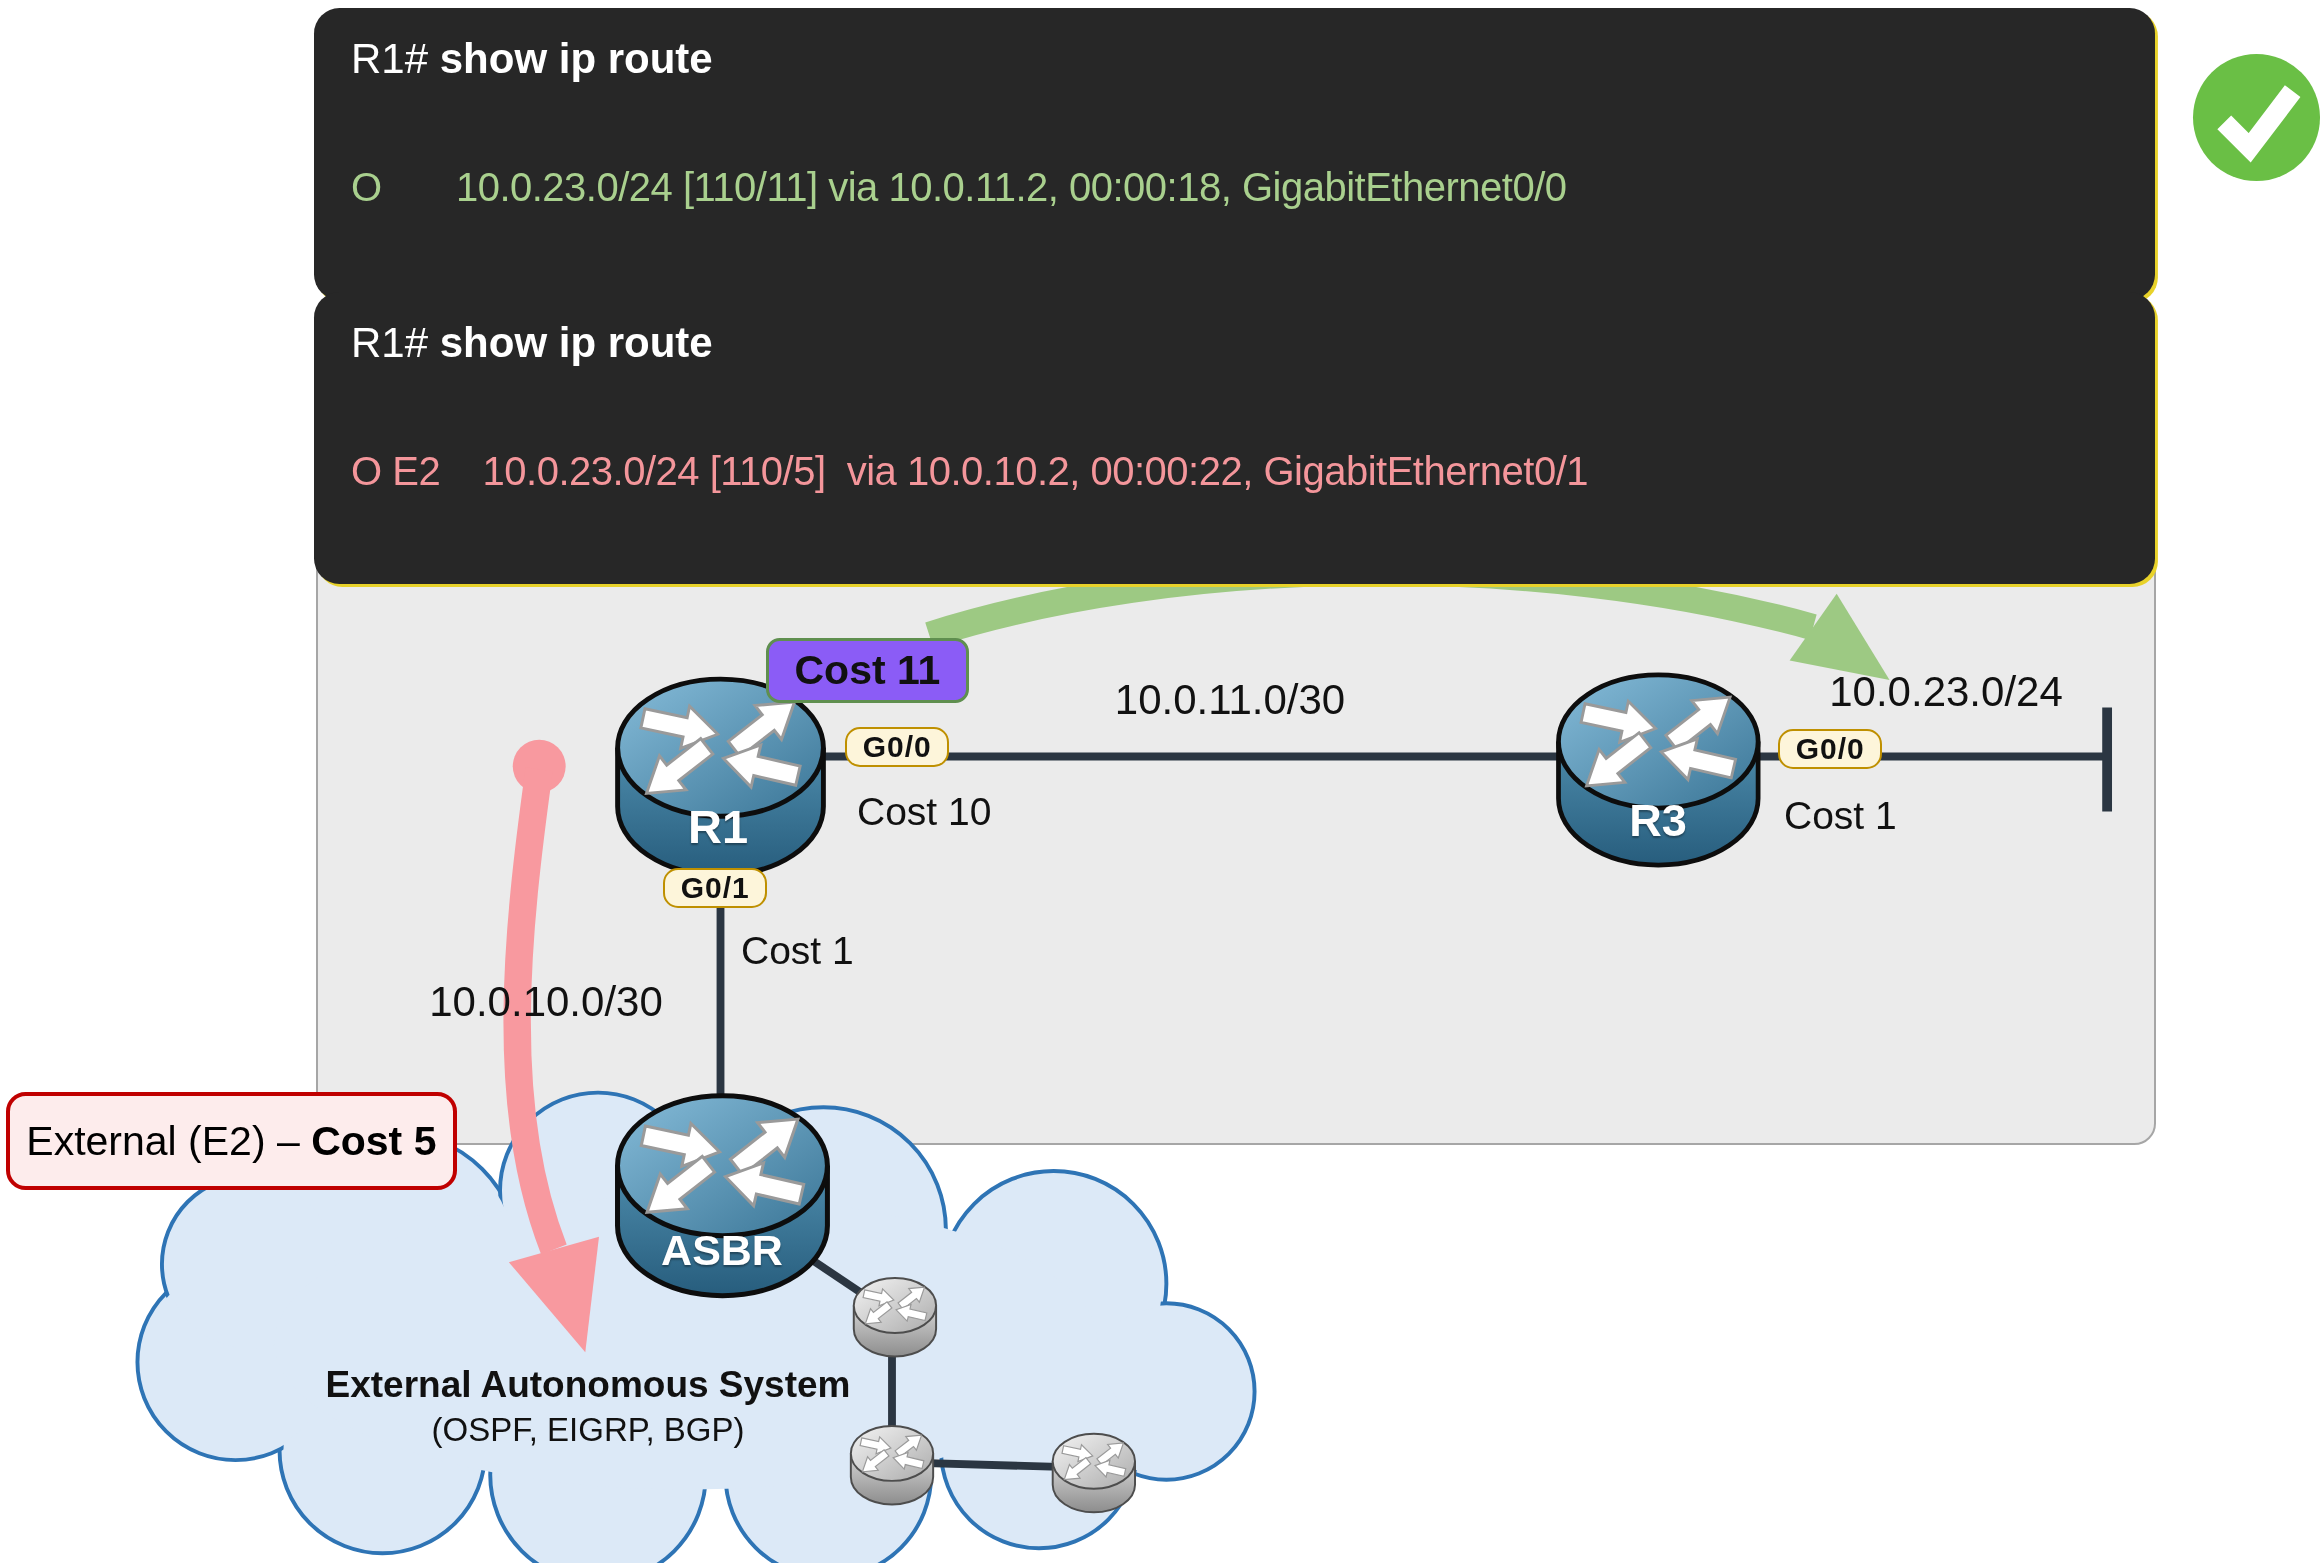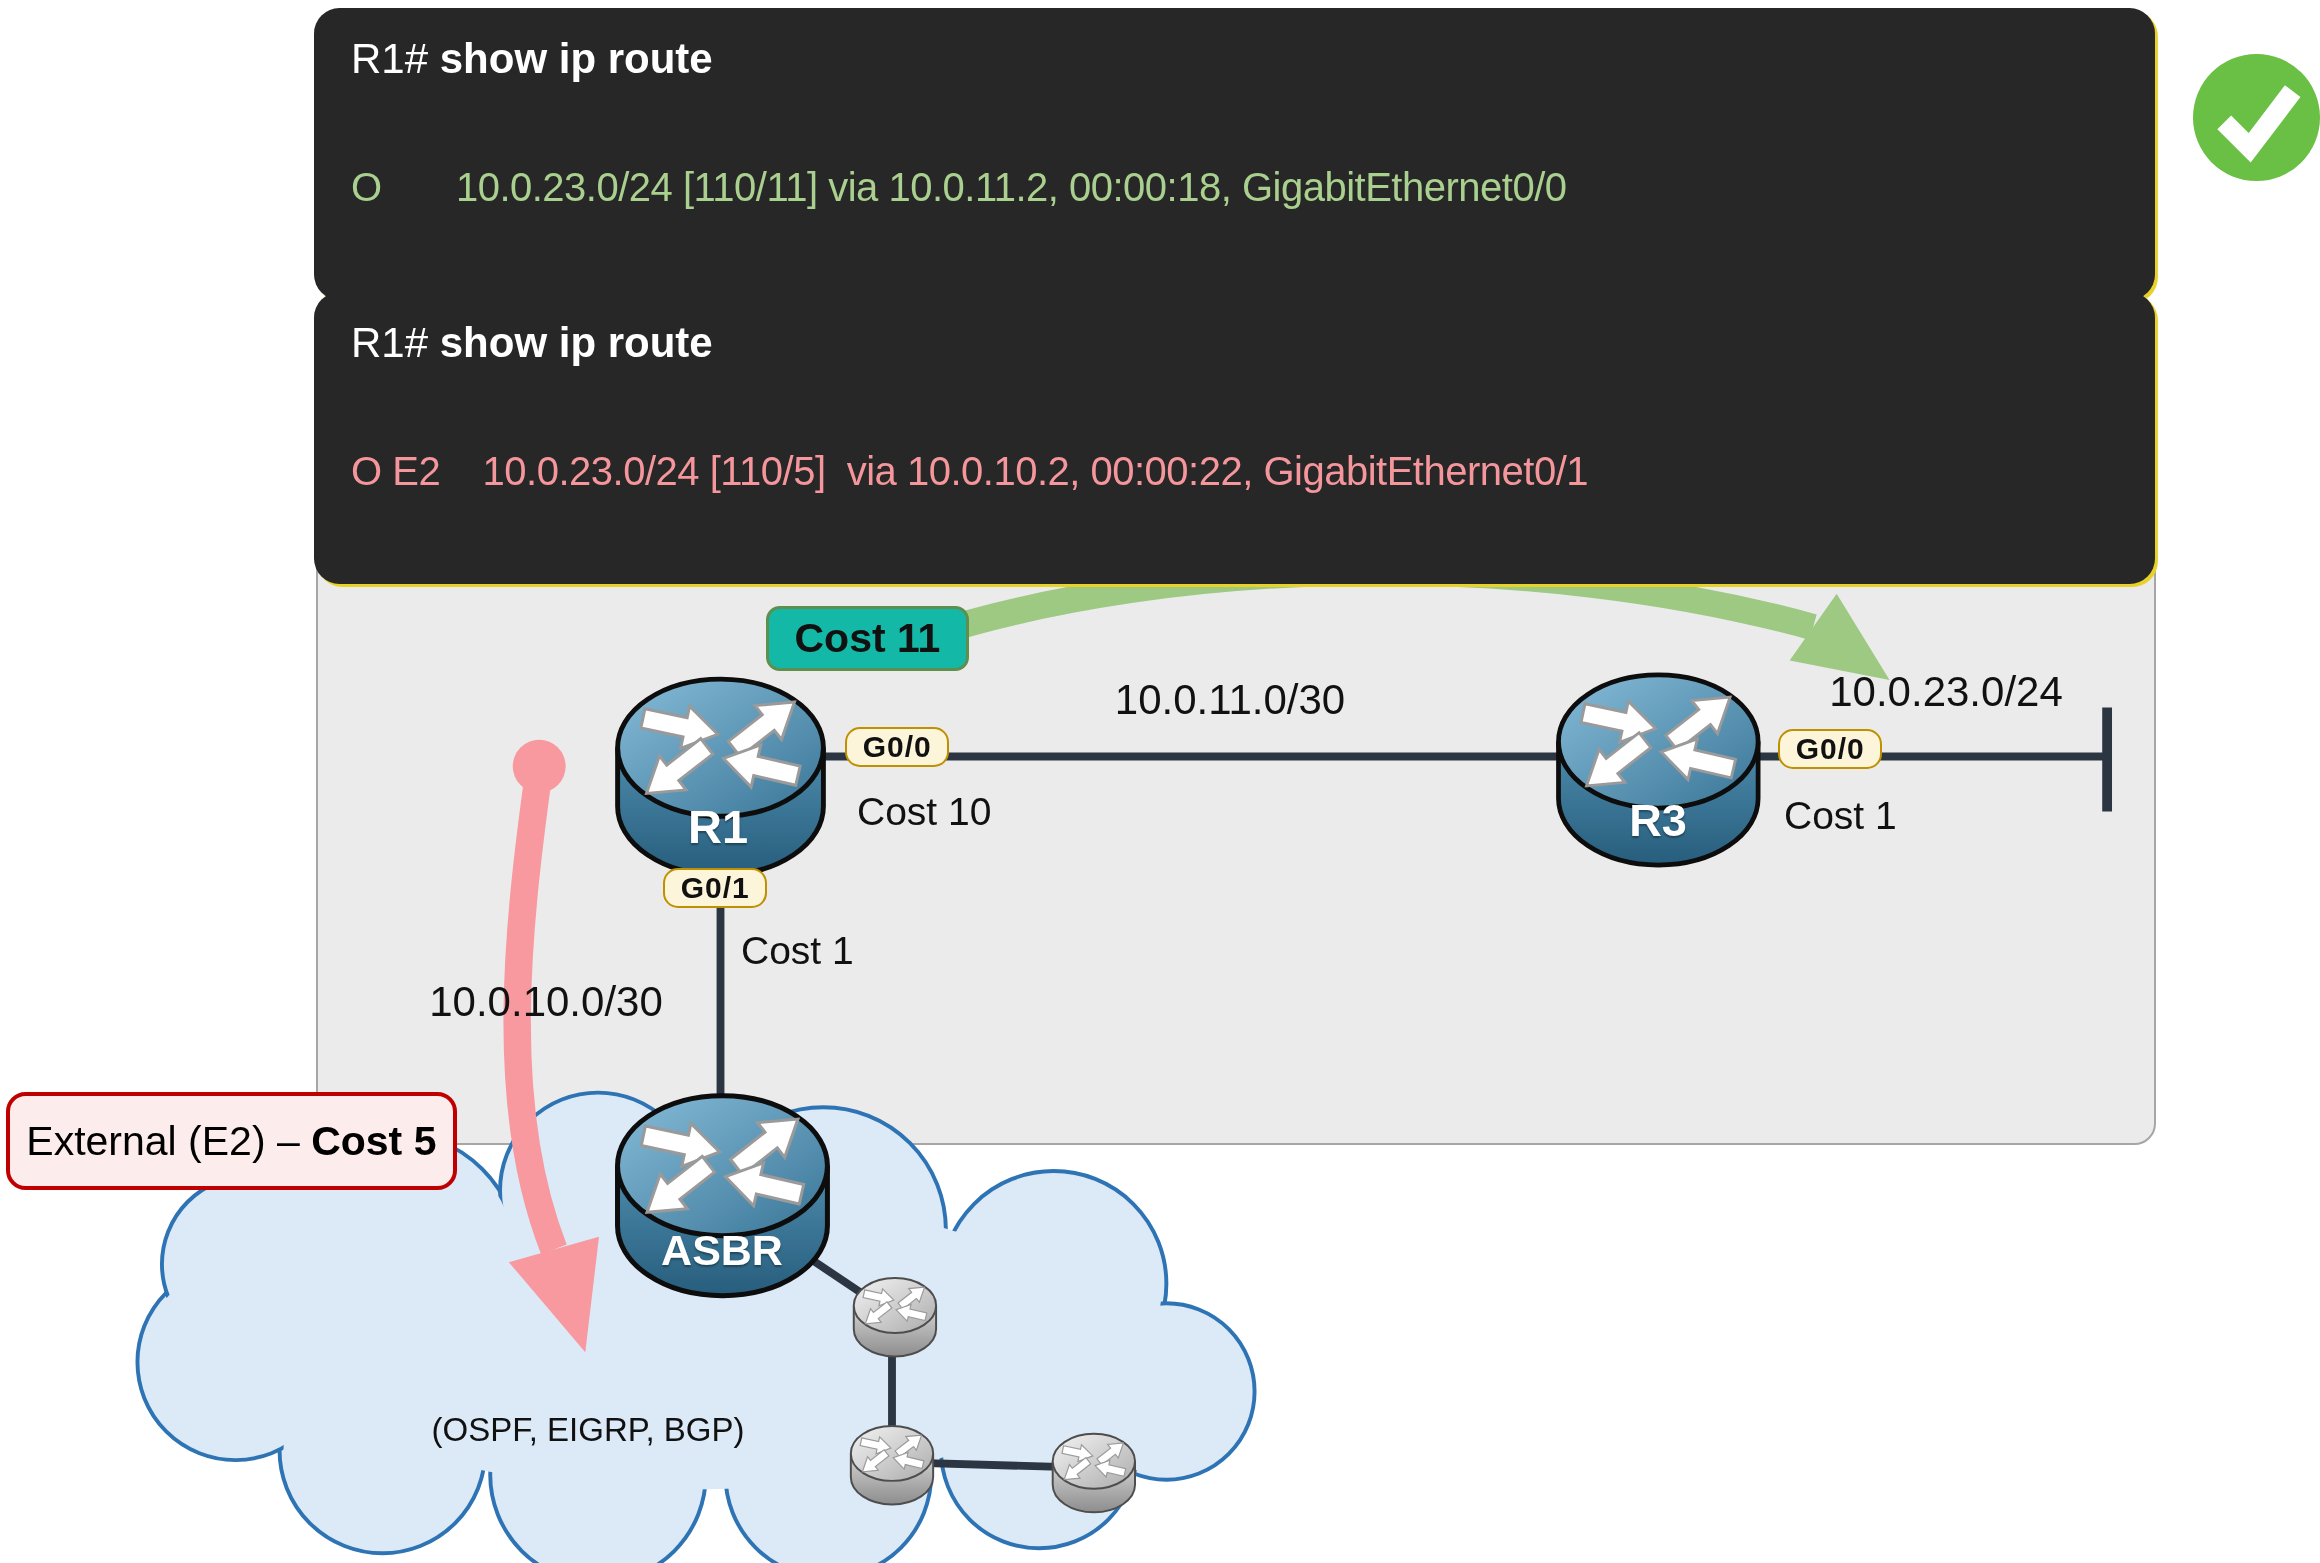--- a/index.html
+++ b/index.html
@@ -25,22 +25,22 @@
 
   #diagram{position:absolute;left:0;top:0;z-index:2;}
 
   .lbl{position:absolute;z-index:4;color:#111;}
   .net-label{font-size:42px;transform:translateX(-50%);white-space:nowrap;}
   .iface{background:#fdf5da;border:2.9px solid #bf9000;border-radius:15px;padding:1px 15.7px;
          font-size:30px;font-weight:600;letter-spacing:1px;white-space:nowrap;}
   .cost{font-size:39px;white-space:nowrap;}
   .router-name{font-weight:bold;color:#ffffff;transform:translate(-50%,-50%);white-space:nowrap;
                text-shadow:0 2px 2px rgba(0,0,0,.35);}
-  .cost11{background:#14b8a6;border:3.9px solid #5f8f4f;border-radius:13.7px;padding:5.9px 25.5px;
-          font-size:41px;font-weight:bold;white-space:nowrap;}
+  .cost11{background:#8b5cf6;border:3.9px solid #5f8f4f;border-radius:13.7px;padding:5.9px 25.5px;
+          font-size:41px;font-weight:bold;white-space:nowrap;margin-top:32px;}
   .ext-label{left:5.9px;top:1092px;width:443px;height:90px;background:#fdecec;border:4.9px solid #c00000;
              border-radius:19.6px;display:flex;align-items:center;justify-content:center;
              font-size:41px;white-space:pre;z-index:4;}
   .cloud-title{font-size:37px;font-weight:bold;transform:translateX(-50%);white-space:nowrap;}
   .cloud-sub{font-size:33px;transform:translateX(-50%);white-space:nowrap;}
 </style>
 </head>
 <body>
 
 <div id="stage">
@@ -179,16 +179,17 @@
 
   <div class="lbl iface" style="left:1778px;top:729px;">G0/0</div>
   <div class="lbl cost" style="left:1784px;top:794px;">Cost 1</div>
 
   <div class="lbl router-name" style="left:718px;top:826px;font-size:47px;">R1</div>
   <div class="lbl router-name" style="left:1658px;top:821px;font-size:45px;">R3</div>
   <div class="lbl router-name" style="left:722px;top:1250px;font-size:43px;">ASBR</div>
 
   <div class="abs ext-label"><span>External (E2) – </span><b>Cost 5</b></div>
 
+  <div class="lbl cloud-title" style="left:588px;top:1364px;">External Autonomous System</div>
   <div class="lbl cloud-sub" style="left:588px;top:1411px;">(OSPF, EIGRP, BGP)</div>
 
 </div>
 
 
 </body></html>

